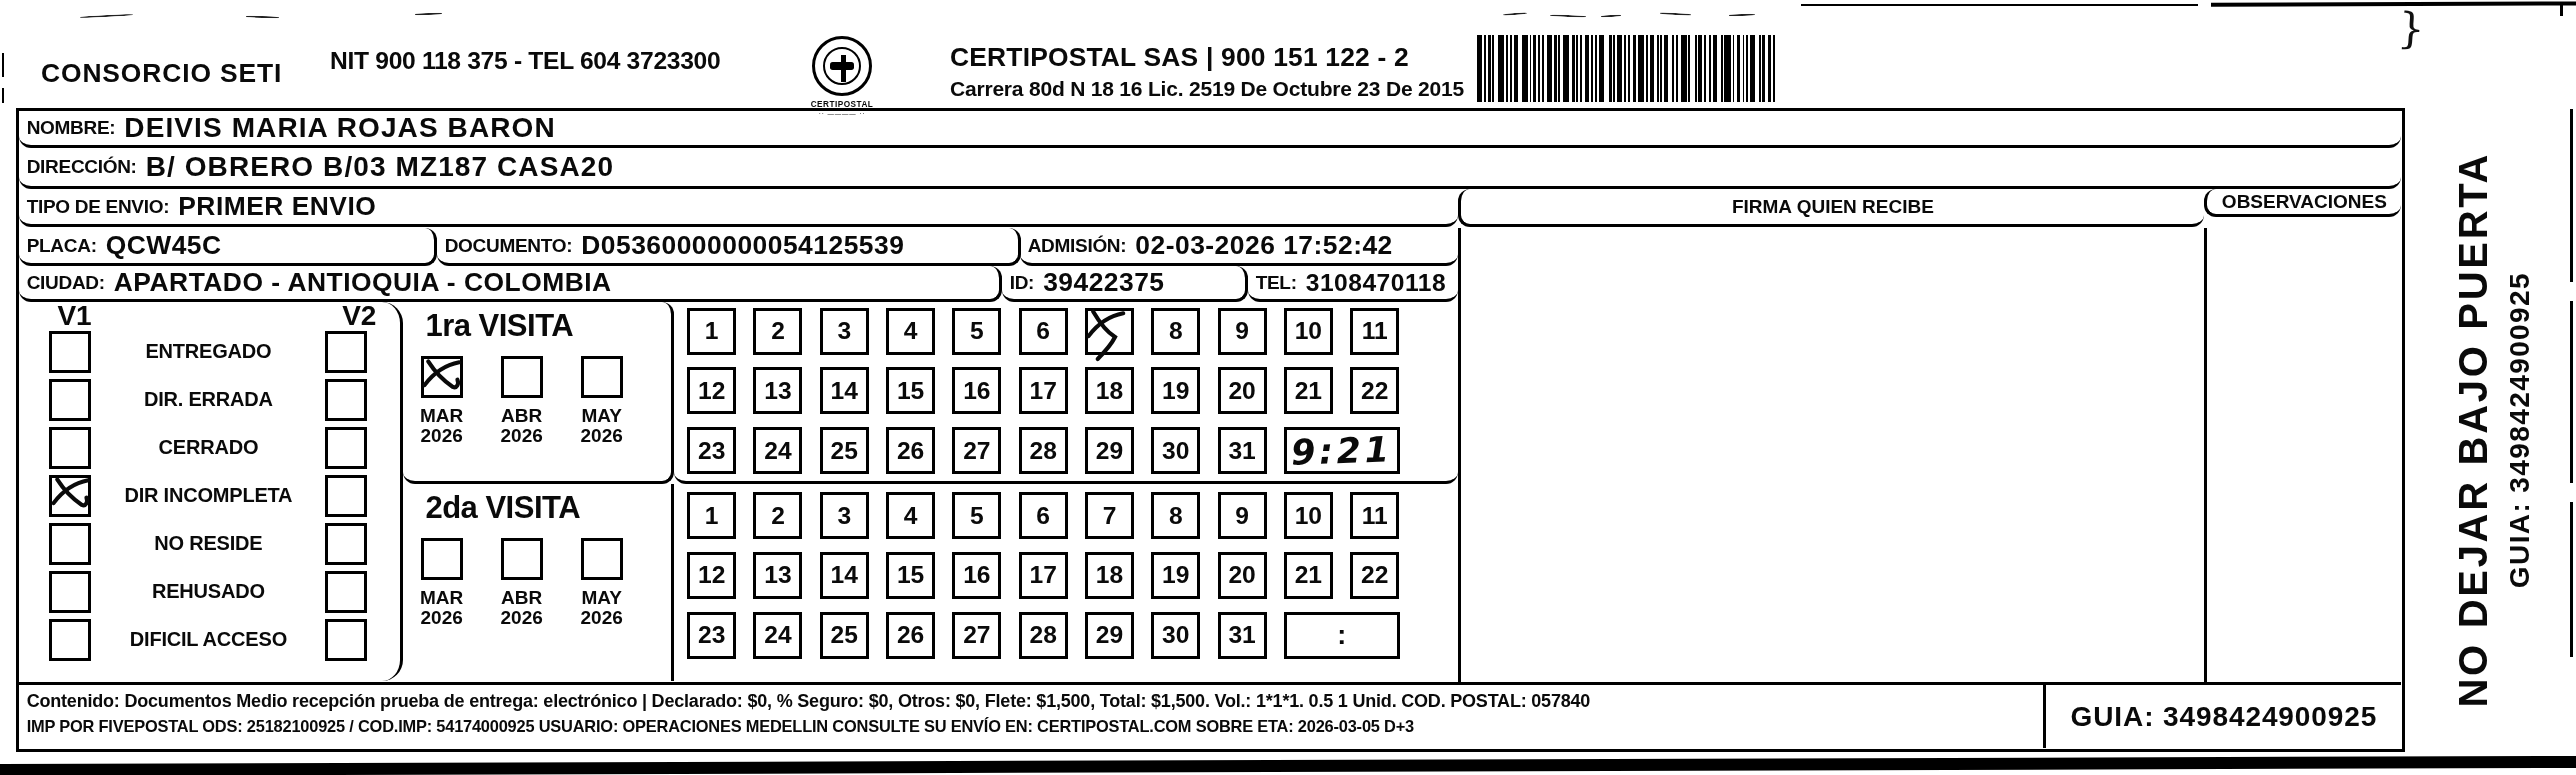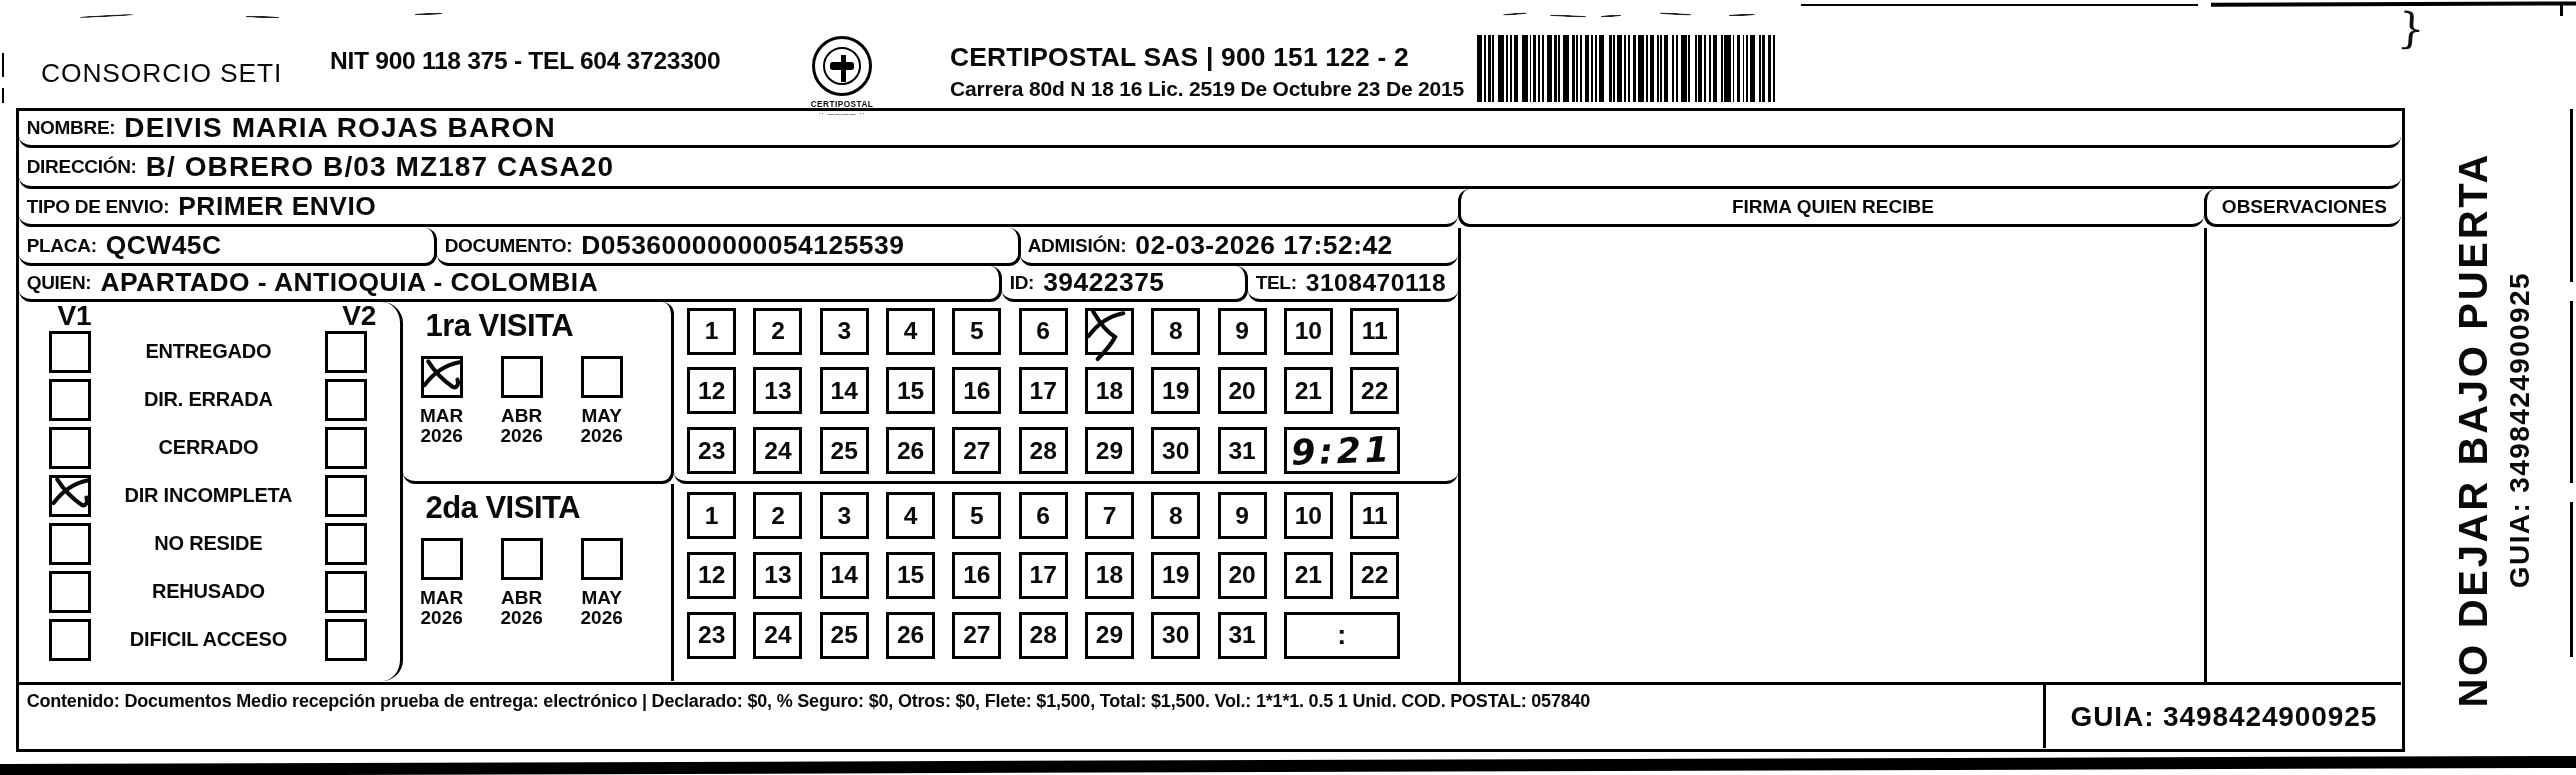--- a/index.html
+++ b/index.html
@@ -7,21 +7,21 @@
   body {
     position: relative;
     width: 2576px; height: 775px;
     font-family: "Liberation Sans", sans-serif;
     color: #0a0a0a;
     overflow: hidden;
   }
   .abs { position:absolute; }
 
   
-  .company { font-size:26.4px; font-weight:400; letter-spacing:0.9px; }
+  .company { font-size:26.4px; font-weight:700; letter-spacing:0.9px; }
   .hinfo   { font-size:24.6px; font-weight:700; line-height:29px; letter-spacing:-0.3px; white-space:pre; }
   .carrier1{ font-size:26.4px; font-weight:700; letter-spacing:0.2px; }
   .carrier2{ font-size:21px; font-weight:700; margin-top:3.6px; letter-spacing:-0.2px; }
   .logo { width:60px; height:60px; border:3.6px solid #000; border-radius:50%;
           display:flex; align-items:center; justify-content:center; }
   .logo-inner { width:38px; height:38px; border:2.7px solid #000; border-radius:50%;
                 display:flex; align-items:center; justify-content:center; position:relative; }
   .logo-bar  { width:24px; height:8.2px; background:#000; border-radius:2.7px; }
   .logo-stem { position:absolute; left:16.4px; top:5.5px; width:4.6px; height:27px; background:#000; }
   .logo-cap  { font-size:8.2px; font-weight:700; letter-spacing:0.5px; text-align:center; width:88px; }
@@ -188,40 +188,40 @@
   <div class="cell bb" style="left:0; top:37px; width:2382px; height:41px;">
     <span class="lbl">DIRECCIÓN:</span>
     <span class="val val-lg">B/ OBRERO B/03 MZ187 CASA20</span>
   </div>
 
   <div class="cell bb" style="left:0; top:78px; width:1439px; height:38px;">
     <span class="lbl">TIPO DE ENVIO:</span>
     <span class="val">PRIMER ENVIO</span>
   </div>
   <div class="hdr-cell bl bb" style="left:1439px; top:78px; width:746px; height:38px;">FIRMA QUIEN RECIBE</div>
-  <div class="hdr-cell bl bb" style="left:2185px; top:78px; width:197px; height:38px;text-align:right;">OBSERVACIONES</div>
+  <div class="hdr-cell bl bb" style="left:2185px; top:78px; width:197px; height:28px;text-align:right;">OBSERVACIONES</div>
 
   <div class="abs bl" style="left:1439px; top:117px; width:746px; height:454px;"></div>
   <div class="abs bl" style="left:2185px; top:117px; width:197px; height:454px;"></div>
 
   <div class="cell bb br" style="left:0; top:117px; width:418px; height:38px;">
     <span class="lbl">PLACA:</span>
     <span class="val">QCW45C</span>
   </div>
   <div class="cell bb br" style="left:418px; top:117px; width:584px; height:38px;">
     <span class="lbl">DOCUMENTO:</span>
     <span class="val">D05360000000054125539</span>
   </div>
   <div class="cell bb" style="left:1001px; top:117px; width:438px; height:38px;">
     <span class="lbl">ADMISIÓN:</span>
     <span class="val">02-03-2026 17:52:42</span>
   </div>
 
   <div class="cell bb br" style="left:0; top:155px; width:983px; height:36px;">
-    <span class="lbl">QUIEN:</span>
+    <span class="lbl">CIUDAD:</span>
     <span class="val">APARTADO - ANTIOQUIA - COLOMBIA</span>
   </div>
   <div class="cell bb br" style="left:983px; top:155px; width:246px; height:36px;">
     <span class="lbl">ID:</span>
     <span class="val">39422375</span>
   </div>
   <div class="cell bb" style="left:1229px; top:155px; width:210px; height:36px;">
     <span class="lbl">TEL:</span>
     <span class="val" style="font-size:24.6px;">3108470118</span>
   </div>
@@ -529,20 +529,21 @@
           </div>
           <div class="timebox">
             <span class="colon-time">:</span>
           </div>
         </div>
       </div>
   </div>
 
   <div class="abs bt br" style="left:0; top:571px; width:2027px; height:66px; padding:6.4px 0 0 7.3px;">
     <div class="f1">Contenido: Documentos Medio recepción prueba de entrega: electrónico | Declarado: $0, % Seguro: $0, Otros: $0, Flete: $1,500, Total: $1,500. Vol.: 1*1*1. 0.5  1 Unid. COD. POSTAL: 057840</div>
+    <div class="f2">IMP POR FIVEPOSTAL ODS: 25182100925 / COD.IMP: 54174000925 USUARIO: OPERACIONES MEDELLIN CONSULTE SU ENVÍO EN: CERTIPOSTAL.COM SOBRE ETA: 2026-03-05 D+3</div>
   </div>
   <div class="guia-cell bt" style="left:2027px; top:571px; width:355px; height:66px;">GUIA: 3498424900925</div>
 </div>
 
 <div class="side-note">
   <div class="vtext vbig">NO DEJAR BAJO PUERTA</div>
   <div class="vtext vsmall">GUIA: 3498424900925</div>
 </div>
 
 <div class="bottom-bar"></div>

